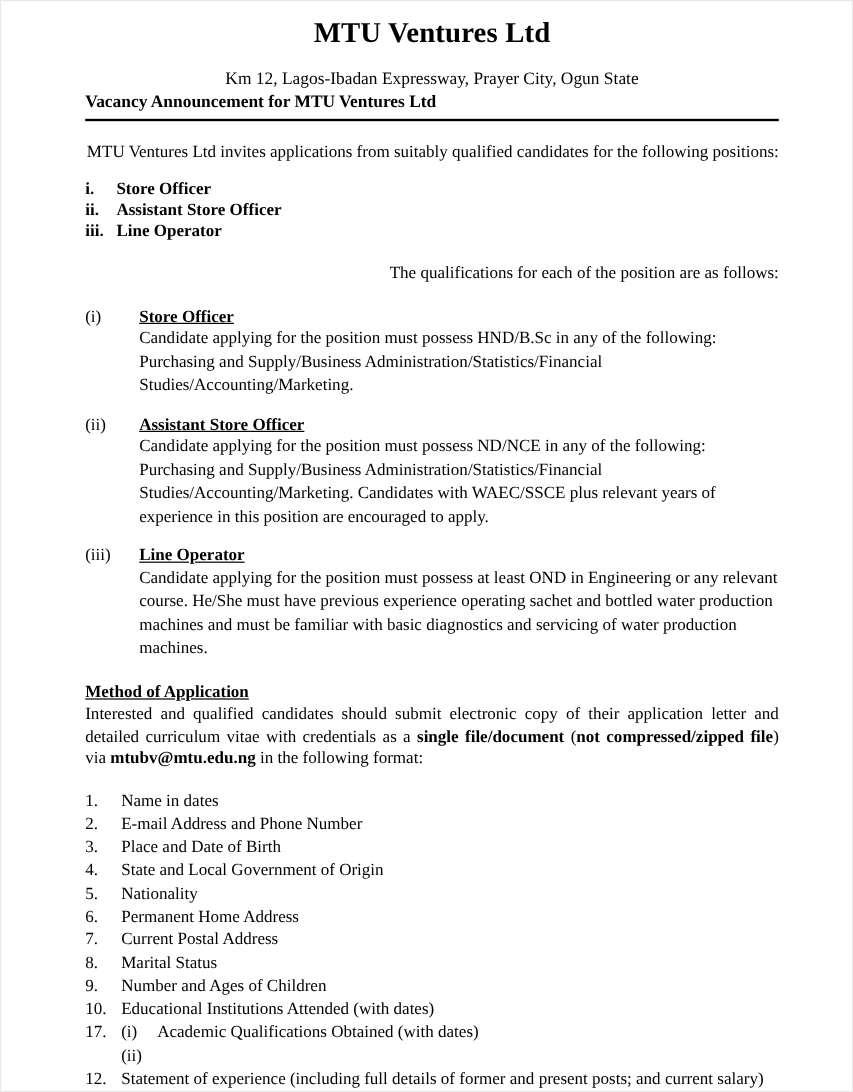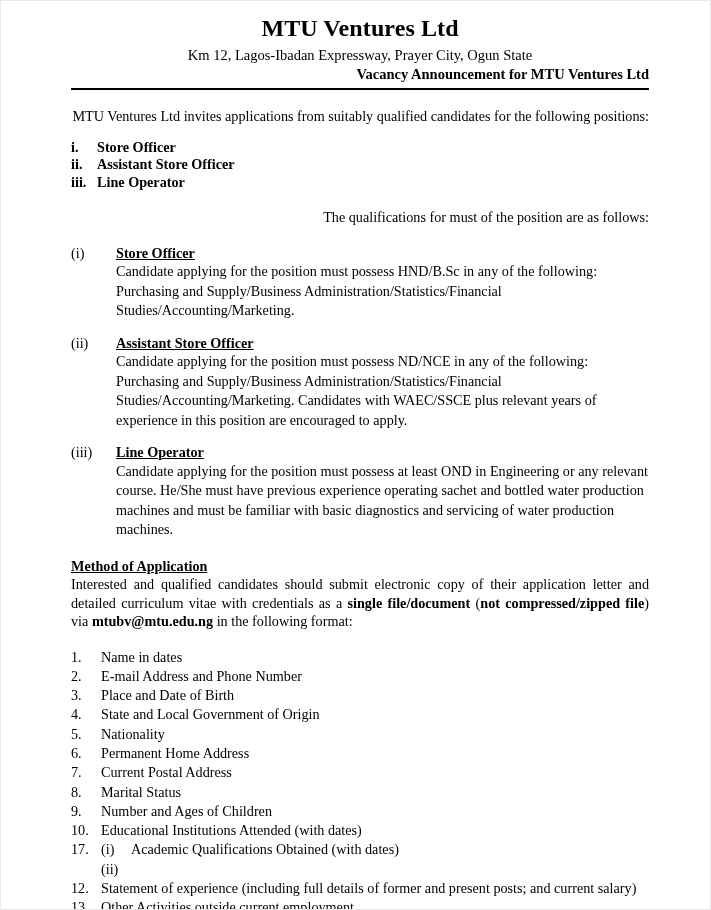--- a/index.html
+++ b/index.html
@@ -33,24 +33,24 @@
     font-weight: bold;
     font-size: 24px;
     line-height: 30px;
     margin: 12px 0 0 0;
     letter-spacing: 0.1px;
   }
   .doc-address {
     text-align: center;
     font-size: 14.5px;
     line-height: 19px;
-    margin: 3px 0 0 0;
+    margin: 14px 0 0 0;
   }
   .doc-subtitle {
-    text-align: right;
+    text-align: left;
     font-size: 14.5px;
     font-weight: bold;
     line-height: 19px;
     margin: 0;
   }
   .rule {
     border: none;
     border-top: 2.5px solid #000;
     margin: 4px 0 0 0;
     width: 578px;
@@ -155,21 +155,21 @@
         <span class="pos-label">Assistant Store Officer</span>
       </div>
       <div class="pos-row">
         <span class="pos-num">iii.</span>
         <span class="pos-label">Line Operator</span>
       </div>
     </div>
 
     <div class="spacer-lg"></div>
 
-    <p class="para">The qualifications for must of the position are as follows:</p>
+    <p class="para">The qualifications for each of the position are as follows:</p>
 
     <div class="spacer-lg"></div>
 
     <div class="qual-block">
       <div class="qual-num">(i)</div>
       <div class="qual-body">
         <span class="qual-title">Store Officer</span>
         <p class="qual-text">Candidate applying for the position must possess HND/B.Sc in any of the following:  Purchasing and Supply/Business Administration/Statistics/Financial Studies/Accounting/Marketing.</p>
       </div>
     </div>

